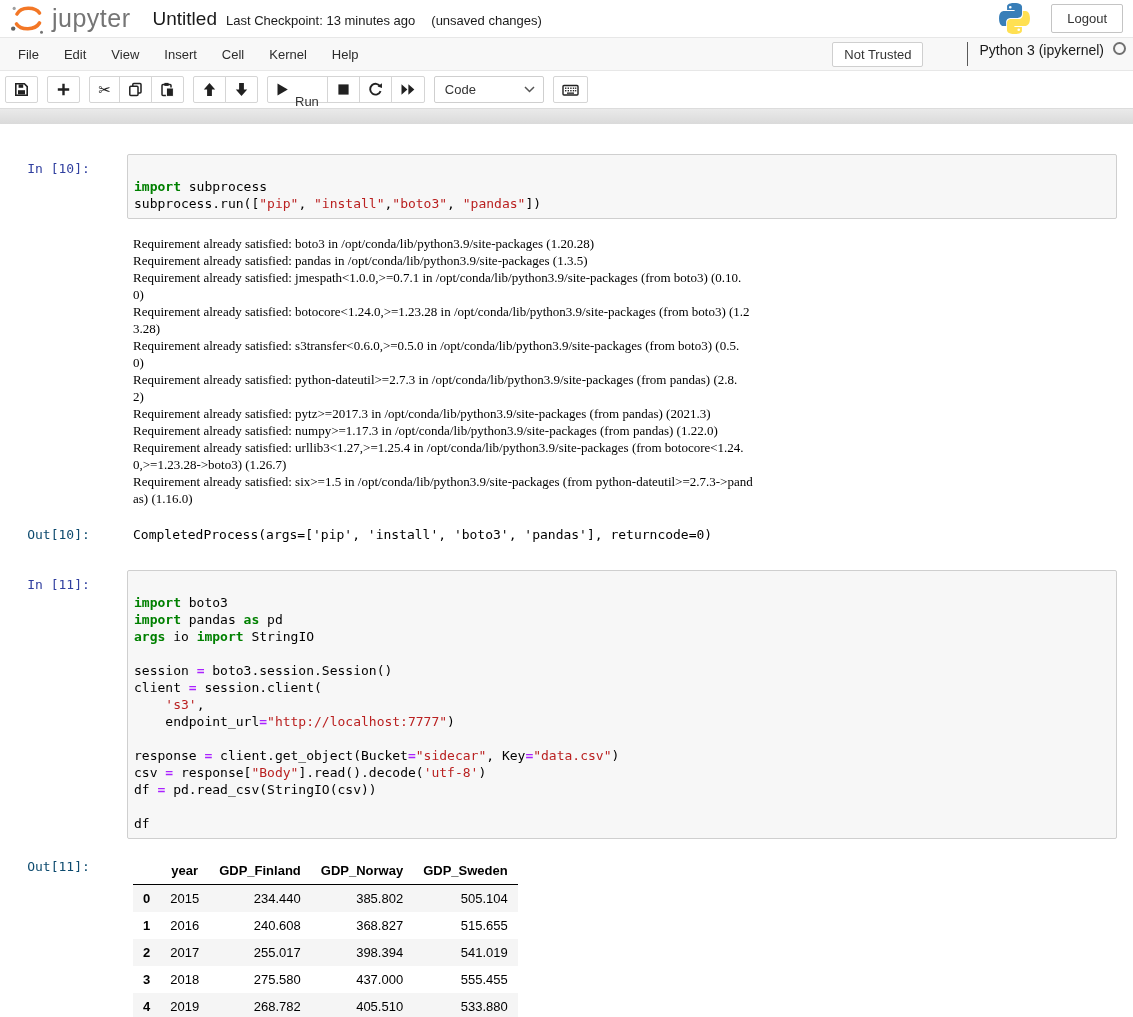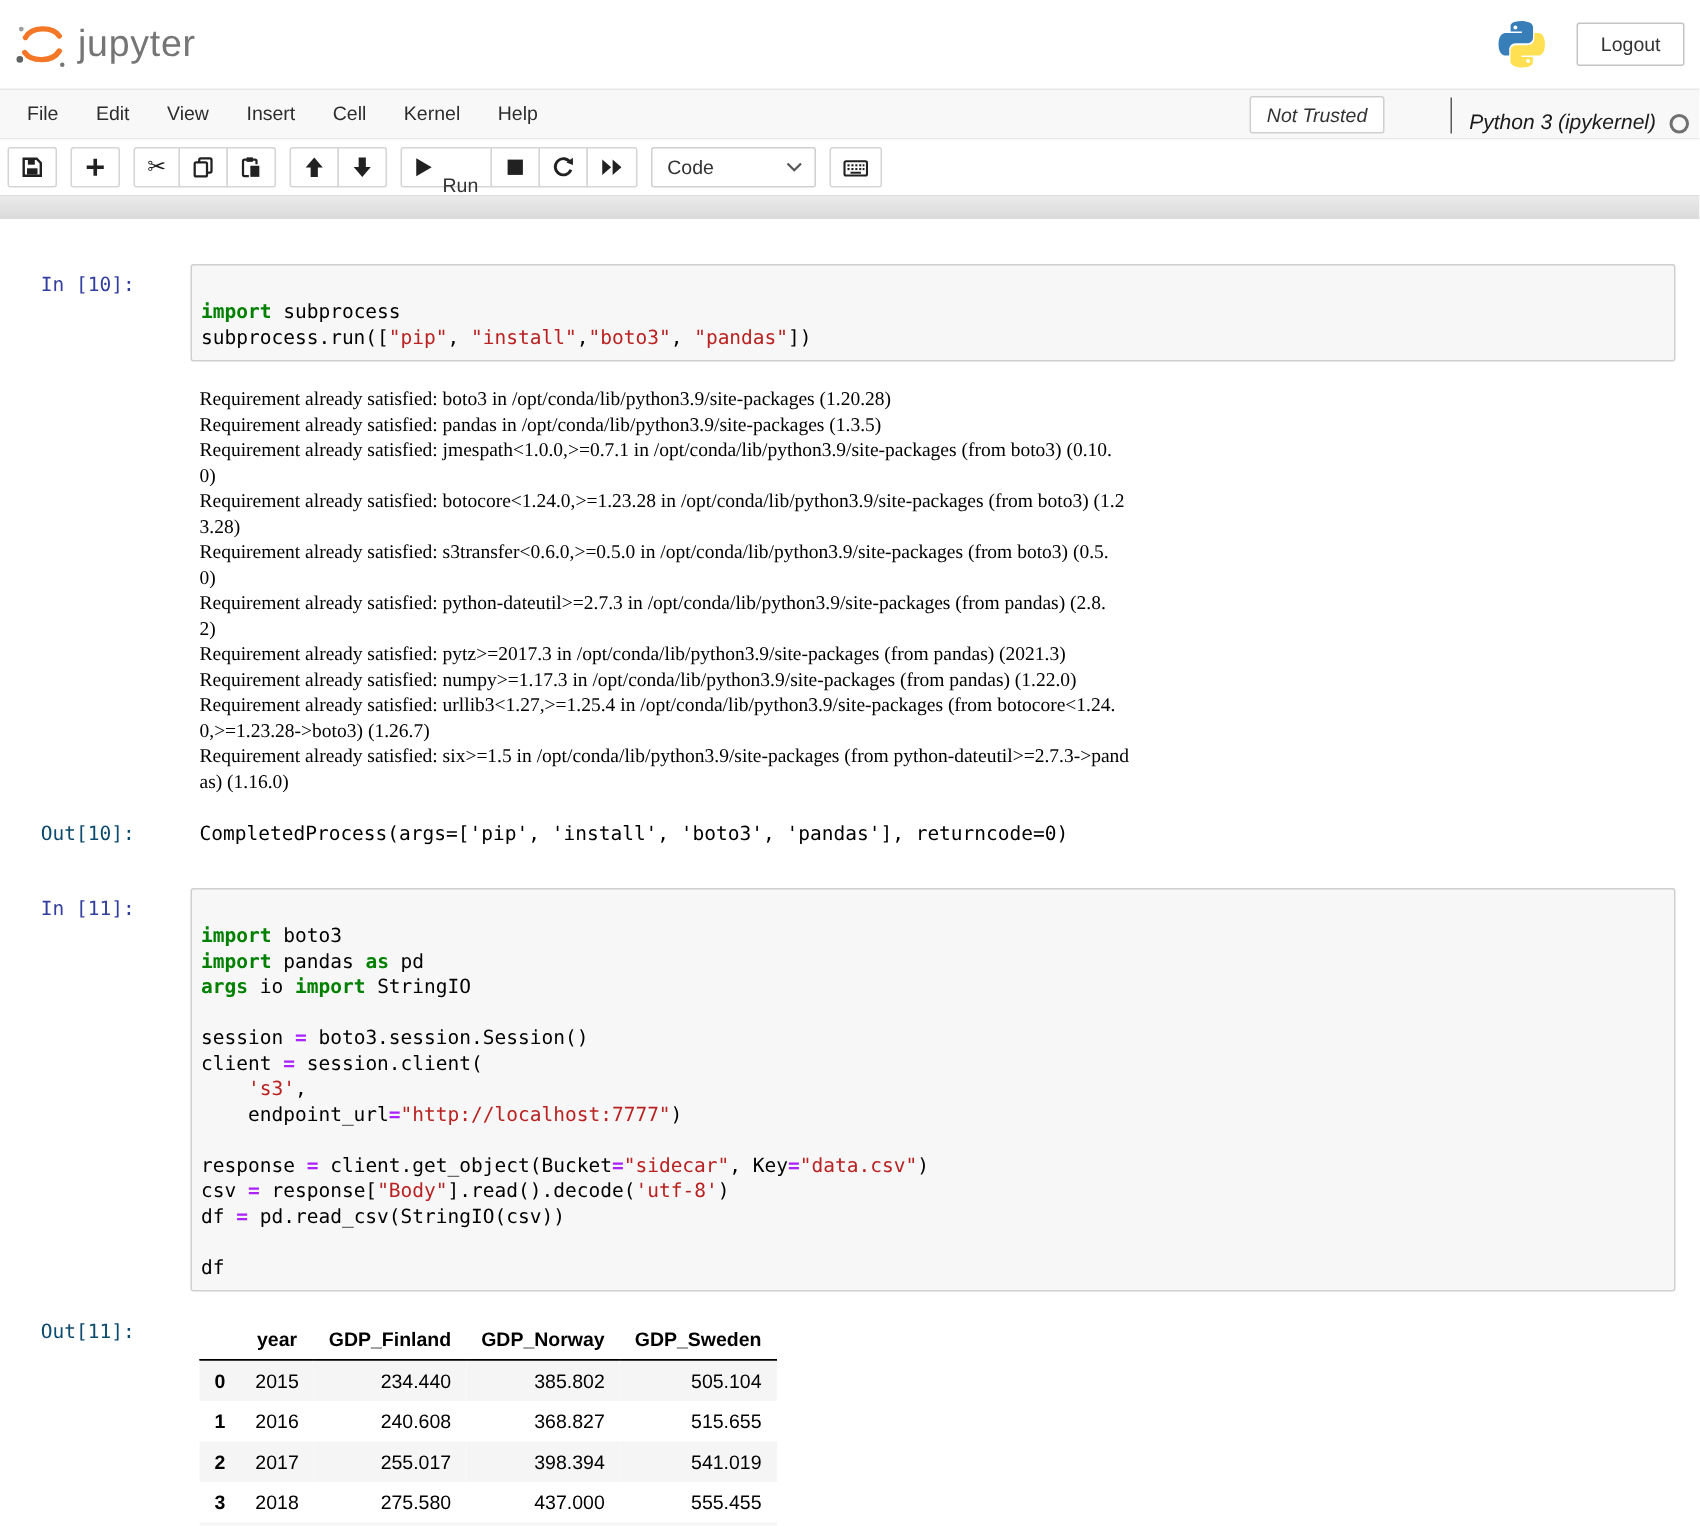--- a/index.html
+++ b/index.html
@@ -1,36 +1,36 @@
 <!DOCTYPE html>
 <html><head>
 <meta charset="utf-8">
 <style>
   * { box-sizing: border-box; margin: 0; padding: 0; }
   html,body { width:1133px; height:1017px; background:#fff; overflow:hidden;
               font-family:"Liberation Sans", sans-serif; }
 
   
-  #header { height:60px; display:flex; align-items:center; padding:0 10px 0 8px;
+  #header { height:38px; display:flex; align-items:center; padding:0 10px 0 8px;
             border-bottom:1px solid #e7e7e7; background:#fff; }
   .logo { display:flex; align-items:center; cursor:pointer; }
   .logo-text { font-size:25px; color:#757575; letter-spacing:0.5px; margin-left:4px; }
   .title-block { display:flex; align-items:baseline; margin-left:22px; }
   .nb-title { font-size:19px; color:#1a1a1a; }
   .checkpoint { font-size:13px; color:#1a1a1a; margin-left:9px; }
   .unsaved { font-size:13px; color:#1a1a1a; margin-left:16px; }
   .header-right { margin-left:auto; display:flex; align-items:center; gap:20px; }
   .logout-btn { font-size:13px; color:#333; background:#fff; border:1px solid #c4c4c4;
                 border-radius:2px; padding:6px 15px; cursor:pointer; }
 
   
   #menubar { height:33px; background:#f8f8f8; border-bottom:1px solid #e7e7e7;
              display:flex; align-items:center; padding:0 6px 0 7px; }
   .menu-item { font-size:13px; color:#2c2c2c; padding:7px 11px; margin-right:3px; cursor:pointer; }
-  .menubar-right { margin-left:auto; display:flex; align-items:flex-end;font-style:italic; }
+  .menubar-right { margin-left:auto; display:flex; align-items:flex-start; }
   .not-trusted { font-size:13px; color:#333; border:1px solid #cfcfcf; background:#fff;
                  border-radius:2px; padding:4px 11px; }
   .kernel-divider { width:1px; height:24px; background:#5a5a5a; margin:0 11px 0 44px; }
   .kernel-name { font-size:14px; color:#1a1a1a; }
   .kernel-status { width:13px; height:13px; border:2px solid #707070; border-radius:50%;
                    margin-left:9px; margin-right:1px; }
 
   
   #toolbar { height:37px; background:#fff; display:flex; align-items:center; padding-left:5px; }
   .btn-group { display:flex; margin-right:9px; }
@@ -95,20 +95,25 @@
   <div class="logo">
     <svg width="40" height="40" viewBox="0 0 40 40">
       <path d="M9 15 C13 7.5, 27 7.5, 31.5 14" stroke="#F37726" stroke-width="3.6" fill="none" stroke-linecap="round"></path>
       <path d="M31.5 24 C27 31.5, 13 31.5, 8.5 25" stroke="#F37726" stroke-width="3.6" fill="none" stroke-linecap="round"></path>
       <circle cx="6.2" cy="9.4" r="1.6" fill="#9e9e9e"></circle>
       <circle cx="5.2" cy="29.6" r="2.2" fill="#616262"></circle>
       <circle cx="33.5" cy="33.2" r="1.5" fill="#757575"></circle>
     </svg>
     <span class="logo-text">jupyter</span>
   </div>
+  <div class="title-block">
+    <span class="nb-title">Untitled</span>
+    <span class="checkpoint">Last Checkpoint: 13 minutes ago</span>
+    <span class="unsaved">(unsaved changes)</span>
+  </div>
   <div class="header-right">
     <svg width="33" height="33" viewBox="0 0 32 32">
       <path fill="#387EB8" d="M15.9 1c-7.6 0-7.1 3.3-7.1 3.3v3.4h7.3v1H5.9S1 8.2 1 15.9c0 7.7 4.3 7.4 4.3 7.4h2.6v-3.6s-.1-4.3 4.2-4.3h7.2s4 .1 4-3.9V5.2S24 1 15.9 1zM11.9 3.8a1.3 1.3 0 1 1 0 2.6 1.3 1.3 0 0 1 0-2.6z"></path>
       <path fill="#FFE052" d="M16.1 31c7.6 0 7.1-3.3 7.1-3.3v-3.4h-7.3v-1h10.2S31 23.8 31 16.1c0-7.7-4.3-7.4-4.3-7.4h-2.6v3.6s.1 4.3-4.2 4.3h-7.2s-4-.1-4 3.9v6.3S8 31 16.1 31zM20.1 28.2a1.3 1.3 0 1 1 0-2.6 1.3 1.3 0 0 1 0 2.6z"></path>
     </svg>
     <button class="logout-btn">Logout</button>
   </div>
 </div>
 
 <div id="menubar">

